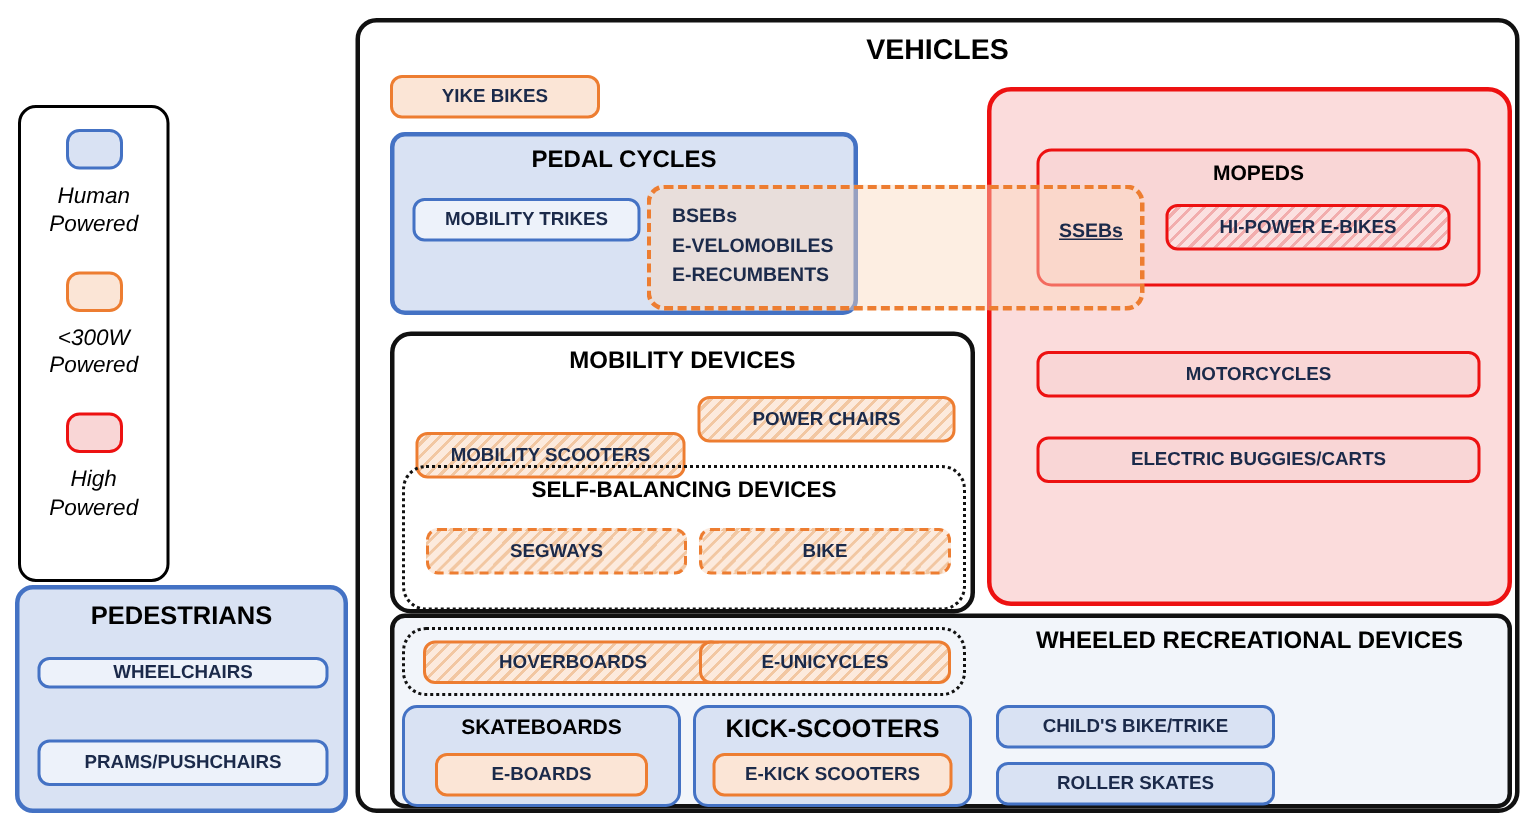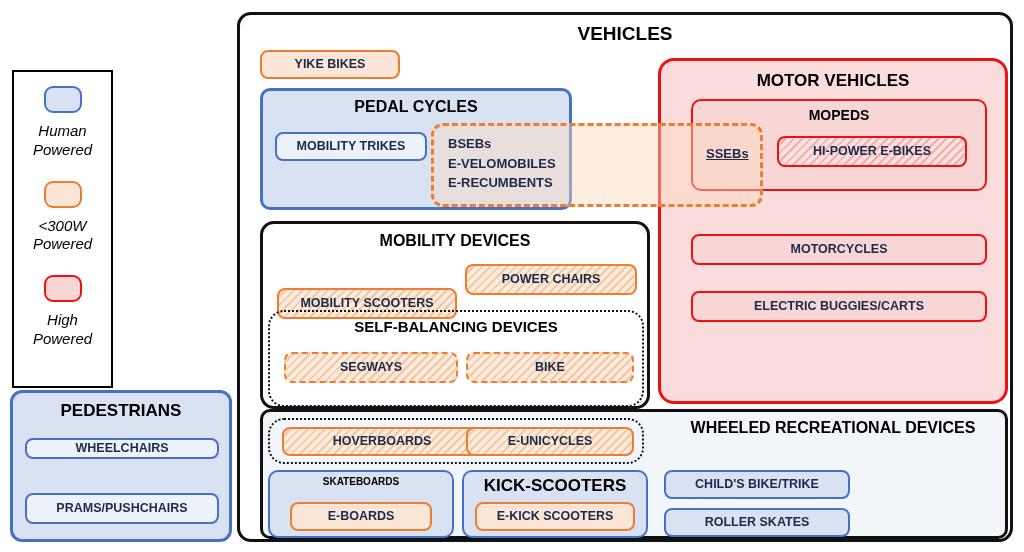--- a/index.html
+++ b/index.html
@@ -19,21 +19,21 @@
   .pill-blue-fill{ border:2.5px solid var(--blue); background:var(--blue-fill); }
   .pill-orange{ border:2.5px solid var(--orange); background:var(--orange-fill); }
   .hatch-o{ background:repeating-linear-gradient(135deg,#FCEADD 0 4px,#F2C7A2 4px 6px); }
   .hatch-r{ background:repeating-linear-gradient(135deg,#FBE0E0 0 4px,#F2ADAD 4px 6px); }
   .pill-orange-hatch{ border:2.5px solid var(--orange); }
   .pill-orange-dash{ border:2.5px dashed var(--orange); }
   .pill-red{ border:2.5px solid var(--red); background:var(--red-fill); }
   .pill-red-hatch{ border:2.5px solid var(--red); }
   .group-box{ position:absolute; border-radius:10px; }
   .legend-box{ position:absolute; left:12px; top:70px; width:101px; height:318px;
-               border:2px solid #000; background:#fff; border-radius:0;
+               border:2px solid #000; background:#fff; border-radius:12px;
                display:flex; flex-direction:column; align-items:center; padding-top:14px; }
   .swatch{ width:38px; height:27px; border-radius:9px; margin-bottom:9px; }
   .legend-label{ font-style:italic; font-size:15px; line-height:1.25; text-align:center;
                  color:#000; margin-bottom:21px; width:90px; }
   .sw-blue{ border:2.5px solid var(--blue); background:var(--blue-fill); }
   .sw-orange{ border:2.5px solid var(--orange); background:var(--orange-fill); }
   .sw-red{ border:2.5px solid var(--red); background:var(--red-fill); }
   .dotted-box{ position:absolute; border:2.5px dotted var(--ink); border-radius:16px; }
   .lines{ position:absolute; font-weight:bold; font-size:13px; color:var(--navy);
           line-height:1.5; text-align:left; }
@@ -62,21 +62,20 @@
     <div class="title" style="top:8px; font-size:19px;">VEHICLES</div>
 
     <div class="pill pill-orange" style="left:20px; top:35px; width:140px; height:29px;">YIKE BIKES</div>
 
     <div class="group-box" style="left:20px; top:73px; width:312px; height:122px; border:3px solid var(--blue); background:var(--blue-fill); border-radius:10px;">
       <div class="title" style="top:7px; font-size:16px;">PEDAL CYCLES</div>
       <div class="pill pill-blue" style="left:12px; top:41px; width:152px; height:29px;">MOBILITY TRIKES</div>
     </div>
 
     <div class="group-box" style="left:418px; top:43px; width:350px; height:346px; border:3px solid var(--red); background:var(--mv-fill); border-radius:16px;">
-      <div class="title" style="top:10px; font-size:17px;">MOTOR VEHICLES</div>
       <div class="group-box" style="left:30px; top:38px; width:296px; height:92px; border:2.5px solid var(--red); background:var(--red-fill); border-radius:10px;">
         <div class="title" style="top:6px; font-size:14px;">MOPEDS</div>
         <div class="pill pill-red-hatch hatch-r" style="left:84px; top:35px; width:190px; height:31px;">HI-POWER E-BIKES</div>
       </div>
       <div class="pill pill-red" style="left:30px; top:173px; width:296px; height:31px;">MOTORCYCLES</div>
       <div class="pill pill-red" style="left:30px; top:230px; width:296px; height:31px;">ELECTRIC BUGGIES/CARTS</div>
     </div>
 
     <div style="position:absolute; left:191px; top:108px; width:332px; height:84px; border:3px dashed var(--orange);
                 border-radius:12px; background:rgba(250,218,190,0.45); z-index:5;">
@@ -101,21 +100,21 @@
 
     <div class="group-box" style="left:20px; top:394px; width:748px; height:130px; border:3px solid var(--ink); background:#F2F5FA; border-radius:10px;padding-left:14px;">
       <div class="title" style="left:400px; top:7px; width:340px; font-size:16px;">WHEELED RECREATIONAL DEVICES</div>
 
       <div class="dotted-box" style="left:5px; top:6px; width:376px; height:46px;">
         <div class="pill pill-orange-hatch hatch-o" style="left:12px; top:7px; width:200px; height:29px;">HOVERBOARDS</div>
         <div class="pill pill-orange-hatch hatch-o" style="left:196px; top:7px; width:168px; height:29px;">E-UNICYCLES</div>
       </div>
 
       <div class="group-box" style="left:5px; top:58px; width:186px; height:68px; border:2.5px solid var(--blue); background:var(--blue-fill); border-radius:10px;">
-        <div class="title" style="top:4px; font-size:10px;">SKATEBOARDS</div>
+        <div class="title" style="top:4px; font-size:14px;">SKATEBOARDS</div>
         <div class="pill pill-orange" style="left:20px; top:30px; width:142px; height:29px;">E-BOARDS</div>
       </div>
 
       <div class="group-box" style="left:199px; top:58px; width:186px; height:68px; border:2.5px solid var(--blue); background:var(--blue-fill); border-radius:10px;">
         <div class="title" style="top:4px; font-size:17px;">KICK-SCOOTERS</div>
         <div class="pill pill-orange" style="left:11px; top:30px; width:160px; height:29px;">E-KICK SCOOTERS</div>
       </div>
 
       <div class="pill pill-blue-fill" style="left:401px; top:58px; width:186px; height:29px;">CHILD'S BIKE/TRIKE</div>
       <div class="pill pill-blue-fill" style="left:401px; top:96px; width:186px; height:29px;">ROLLER SKATES</div>

